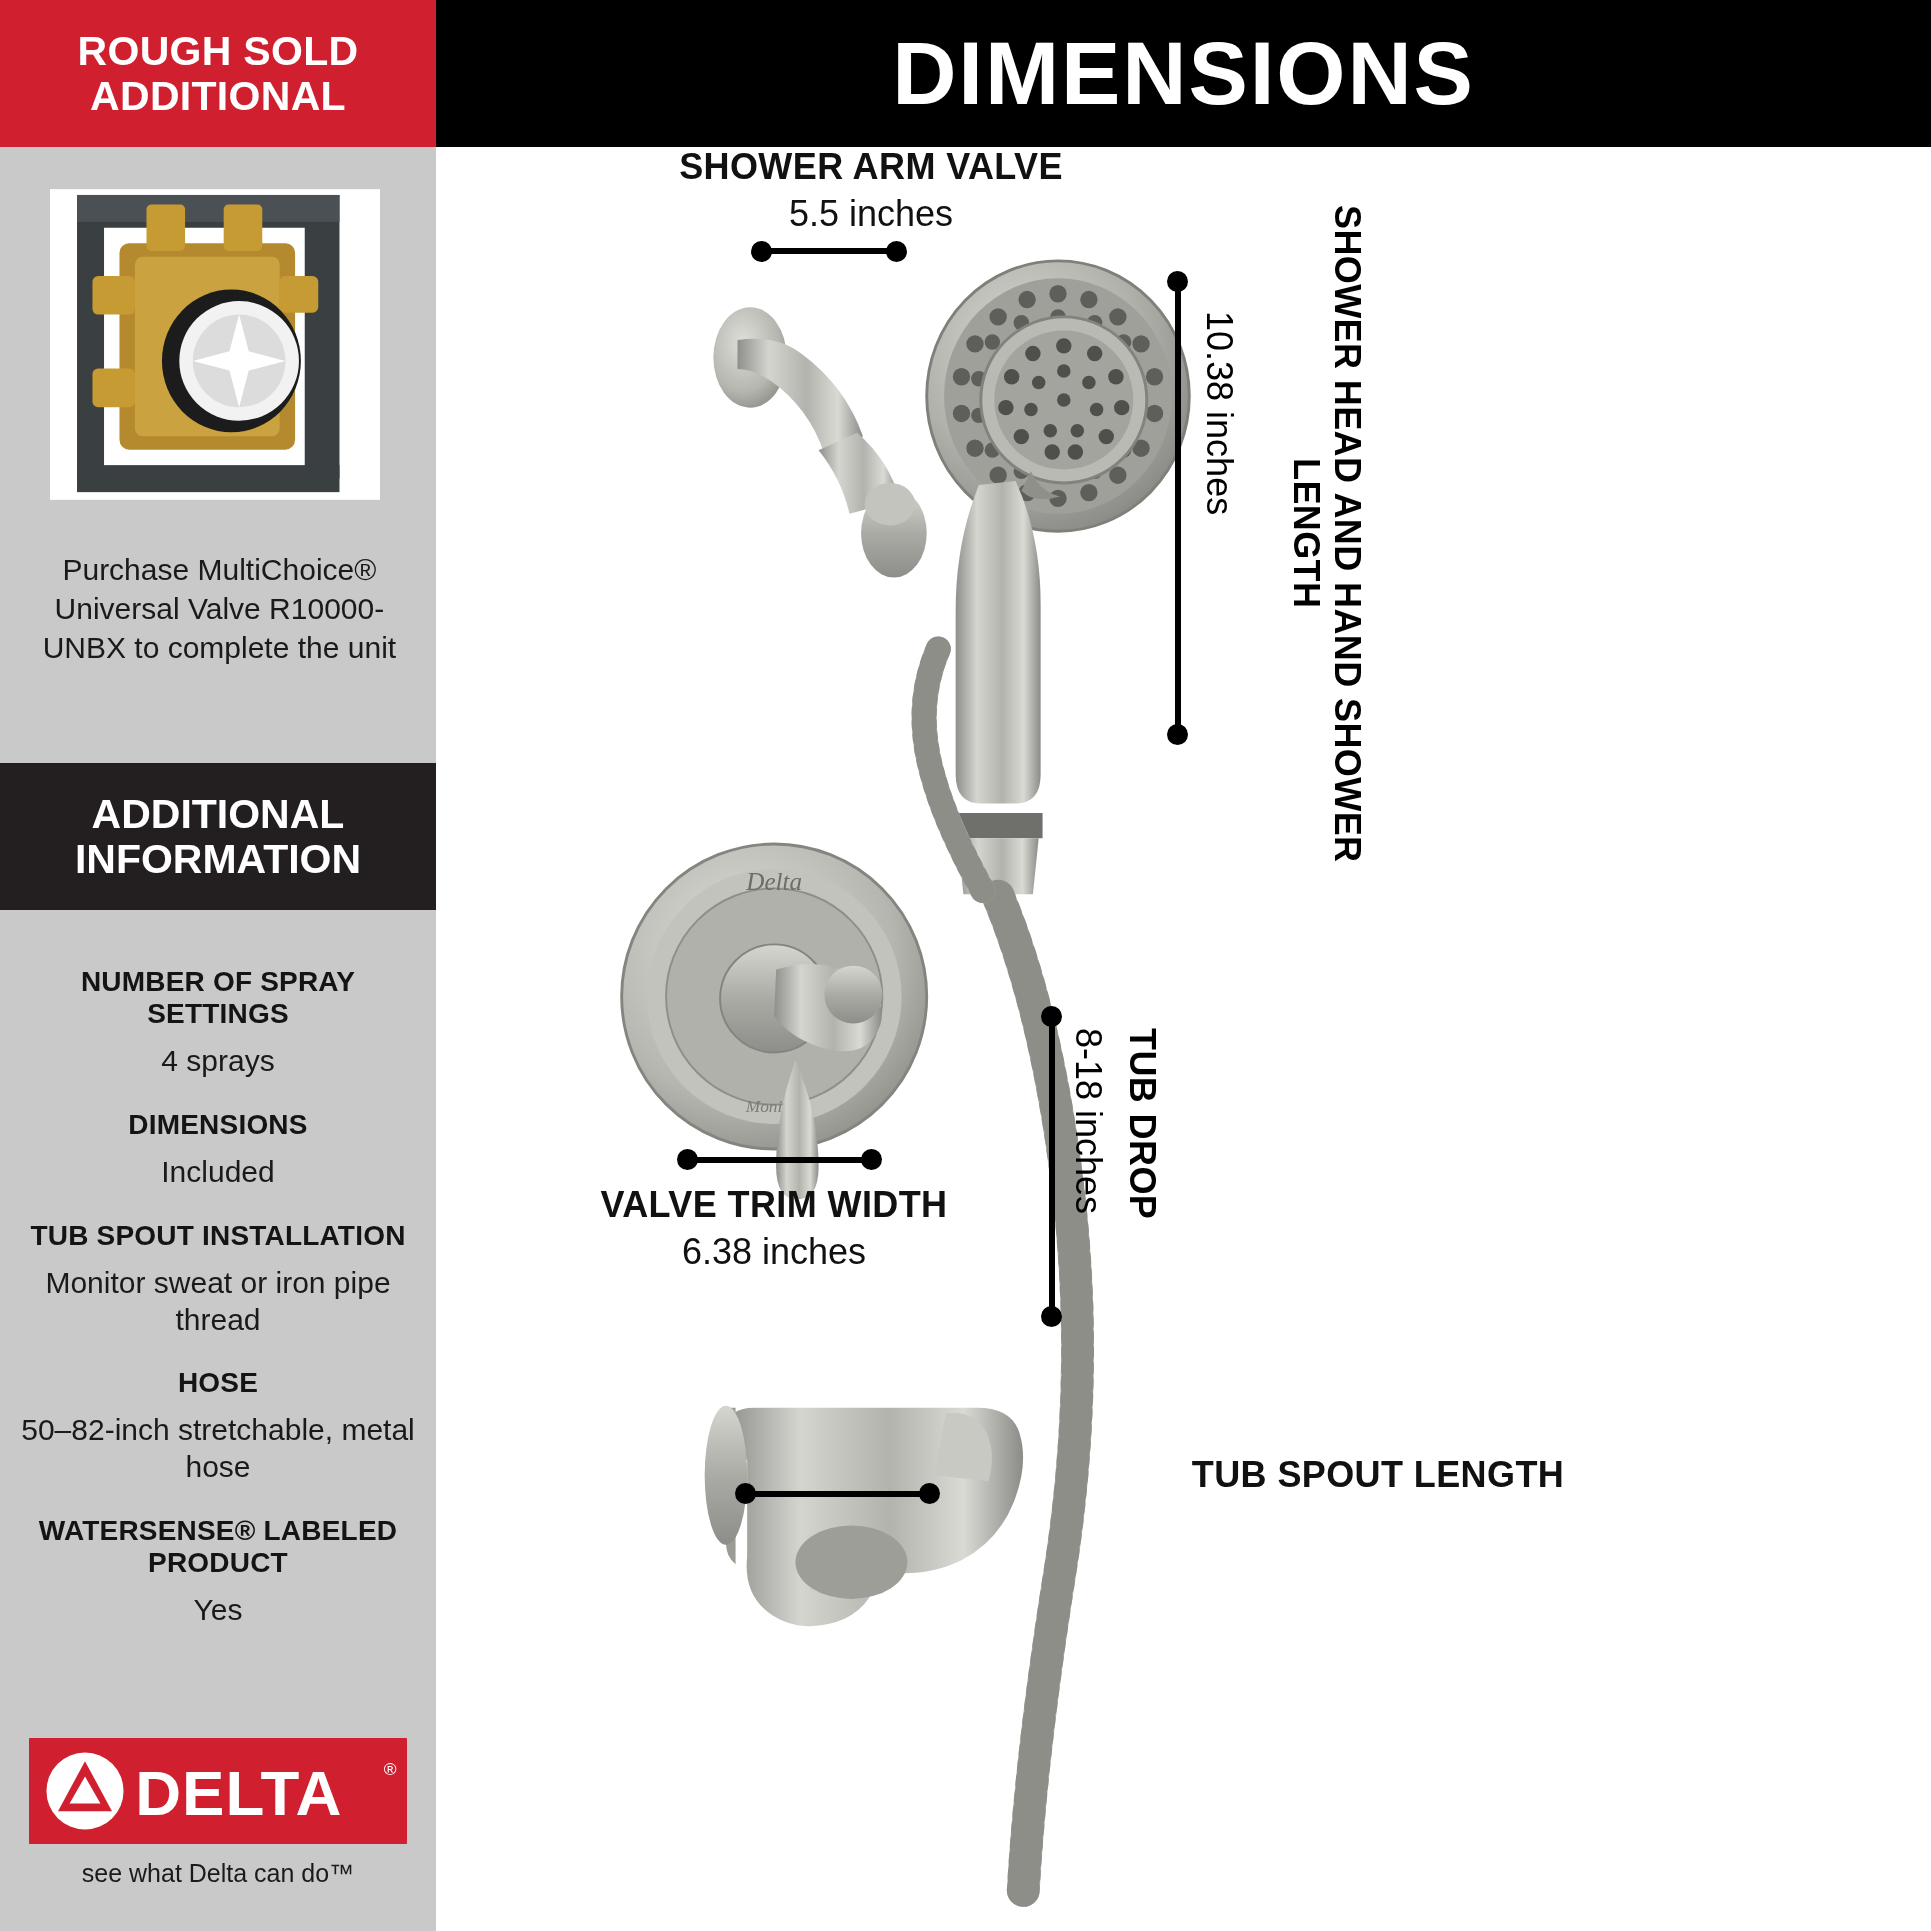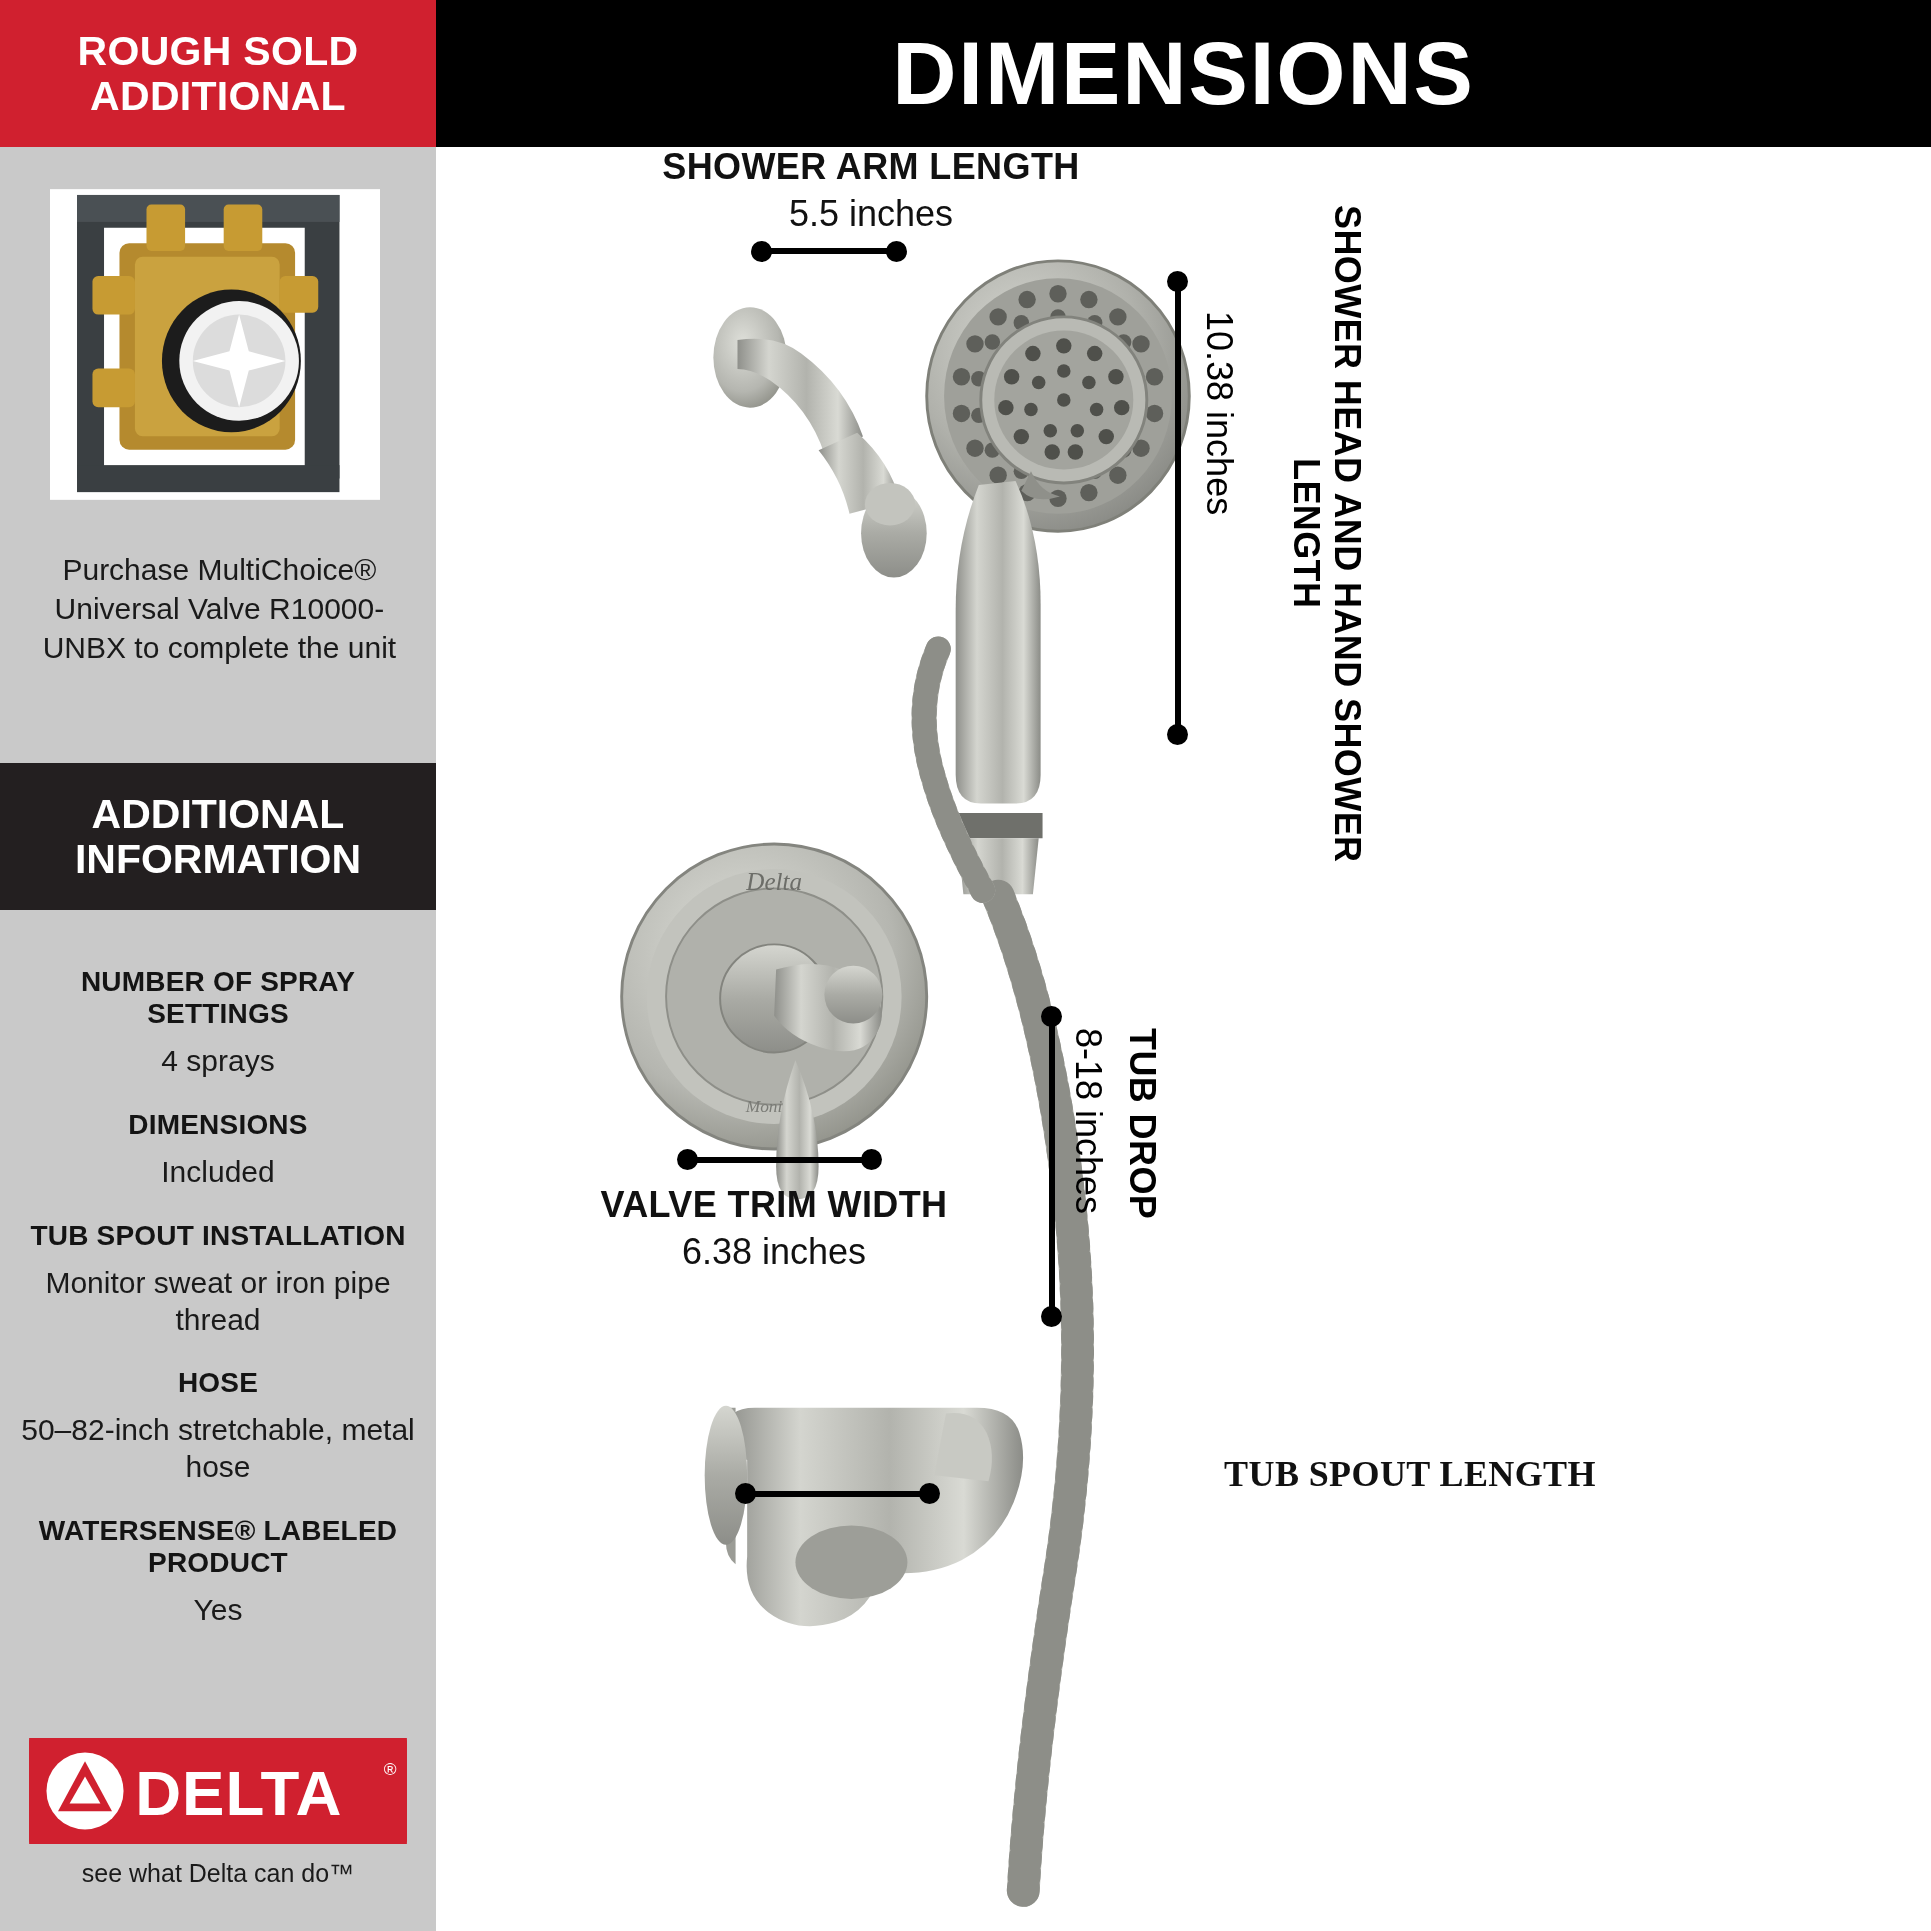--- a/index.html
+++ b/index.html
@@ -273,21 +273,21 @@
 
       <path d="M300 1330 q0 -24 30 -24 l230 0 q36 0 44 26 q10 32 -6 72 q-16 40 -54 60 q-36 18 -84 12
                q-10 40 -46 52 q-40 12 -70 -10 q-26 -20 -22 -58 l0 -100 q-22 -6 -22 -30 z" fill="url(#nickel)"></path>
       <path d="M300 1306 l0 140 q0 14 10 22 l0 -162 z" fill="#9b9c96"></path>
       <ellipse cx="300" cy="1376" rx="22" ry="72" fill="url(#nickelV)"></ellipse>
       <path d="M528 1312 q30 -4 42 20 q10 22 2 50 l-56 -6 q6 -34 12 -64 z" fill="#c8c9c3"></path>
       <ellipse cx="430" cy="1466" rx="58" ry="38" fill="#9d9e98"></ellipse>
     </svg>
 
     <div class="cap" style="left:126px;top:0px;width:618px;">
-      <div class="t">SHOWER ARM LENGTH</div>
+      <div class="t">SHOWER ARM VALVE</div>
       <div class="v">5.5 inches</div>
     </div>
     <div class="dimline" style="left:324px;top:101px;width:135px;height:5.8px;"></div>
     <div class="dot" style="left:315px;top:94px;"></div>
     <div class="dot" style="left:450px;top:94px;"></div>
 
     <div class="dimline" style="left:739px;top:133px;width:5.8px;height:454px;"></div>
     <div class="dot" style="left:731px;top:124px;"></div>
     <div class="dot" style="left:731px;top:577px;"></div>
     <div class="vcap" style="left:763px;top:164px;height:502px;">
@@ -319,19 +319,19 @@
     <div class="dot" style="left:241px;top:1002px;"></div>
     <div class="dot" style="left:425px;top:1002px;"></div>
     <div class="cap" style="left:-58px;top:1038px;width:792px;">
       <div class="t">VALVE TRIM WIDTH</div>
       <div class="v">6.38 inches</div>
     </div>
 
     <div class="dimline" style="left:309px;top:1344px;width:183px;height:5.8px;"></div>
     <div class="dot" style="left:299px;top:1336px;"></div>
     <div class="dot" style="left:483px;top:1336px;"></div>
-    <div class="cap" style="left:588px;top:1308px;width:772px;font-family:Liberation Serif, serif;">
+    <div class="cap" style="left:556px;top:1308px;width:772px;">
       <div class="t">TUB SPOUT LENGTH</div>
     </div>
 
   </div>
 </div>
 
 
 </body></html>

